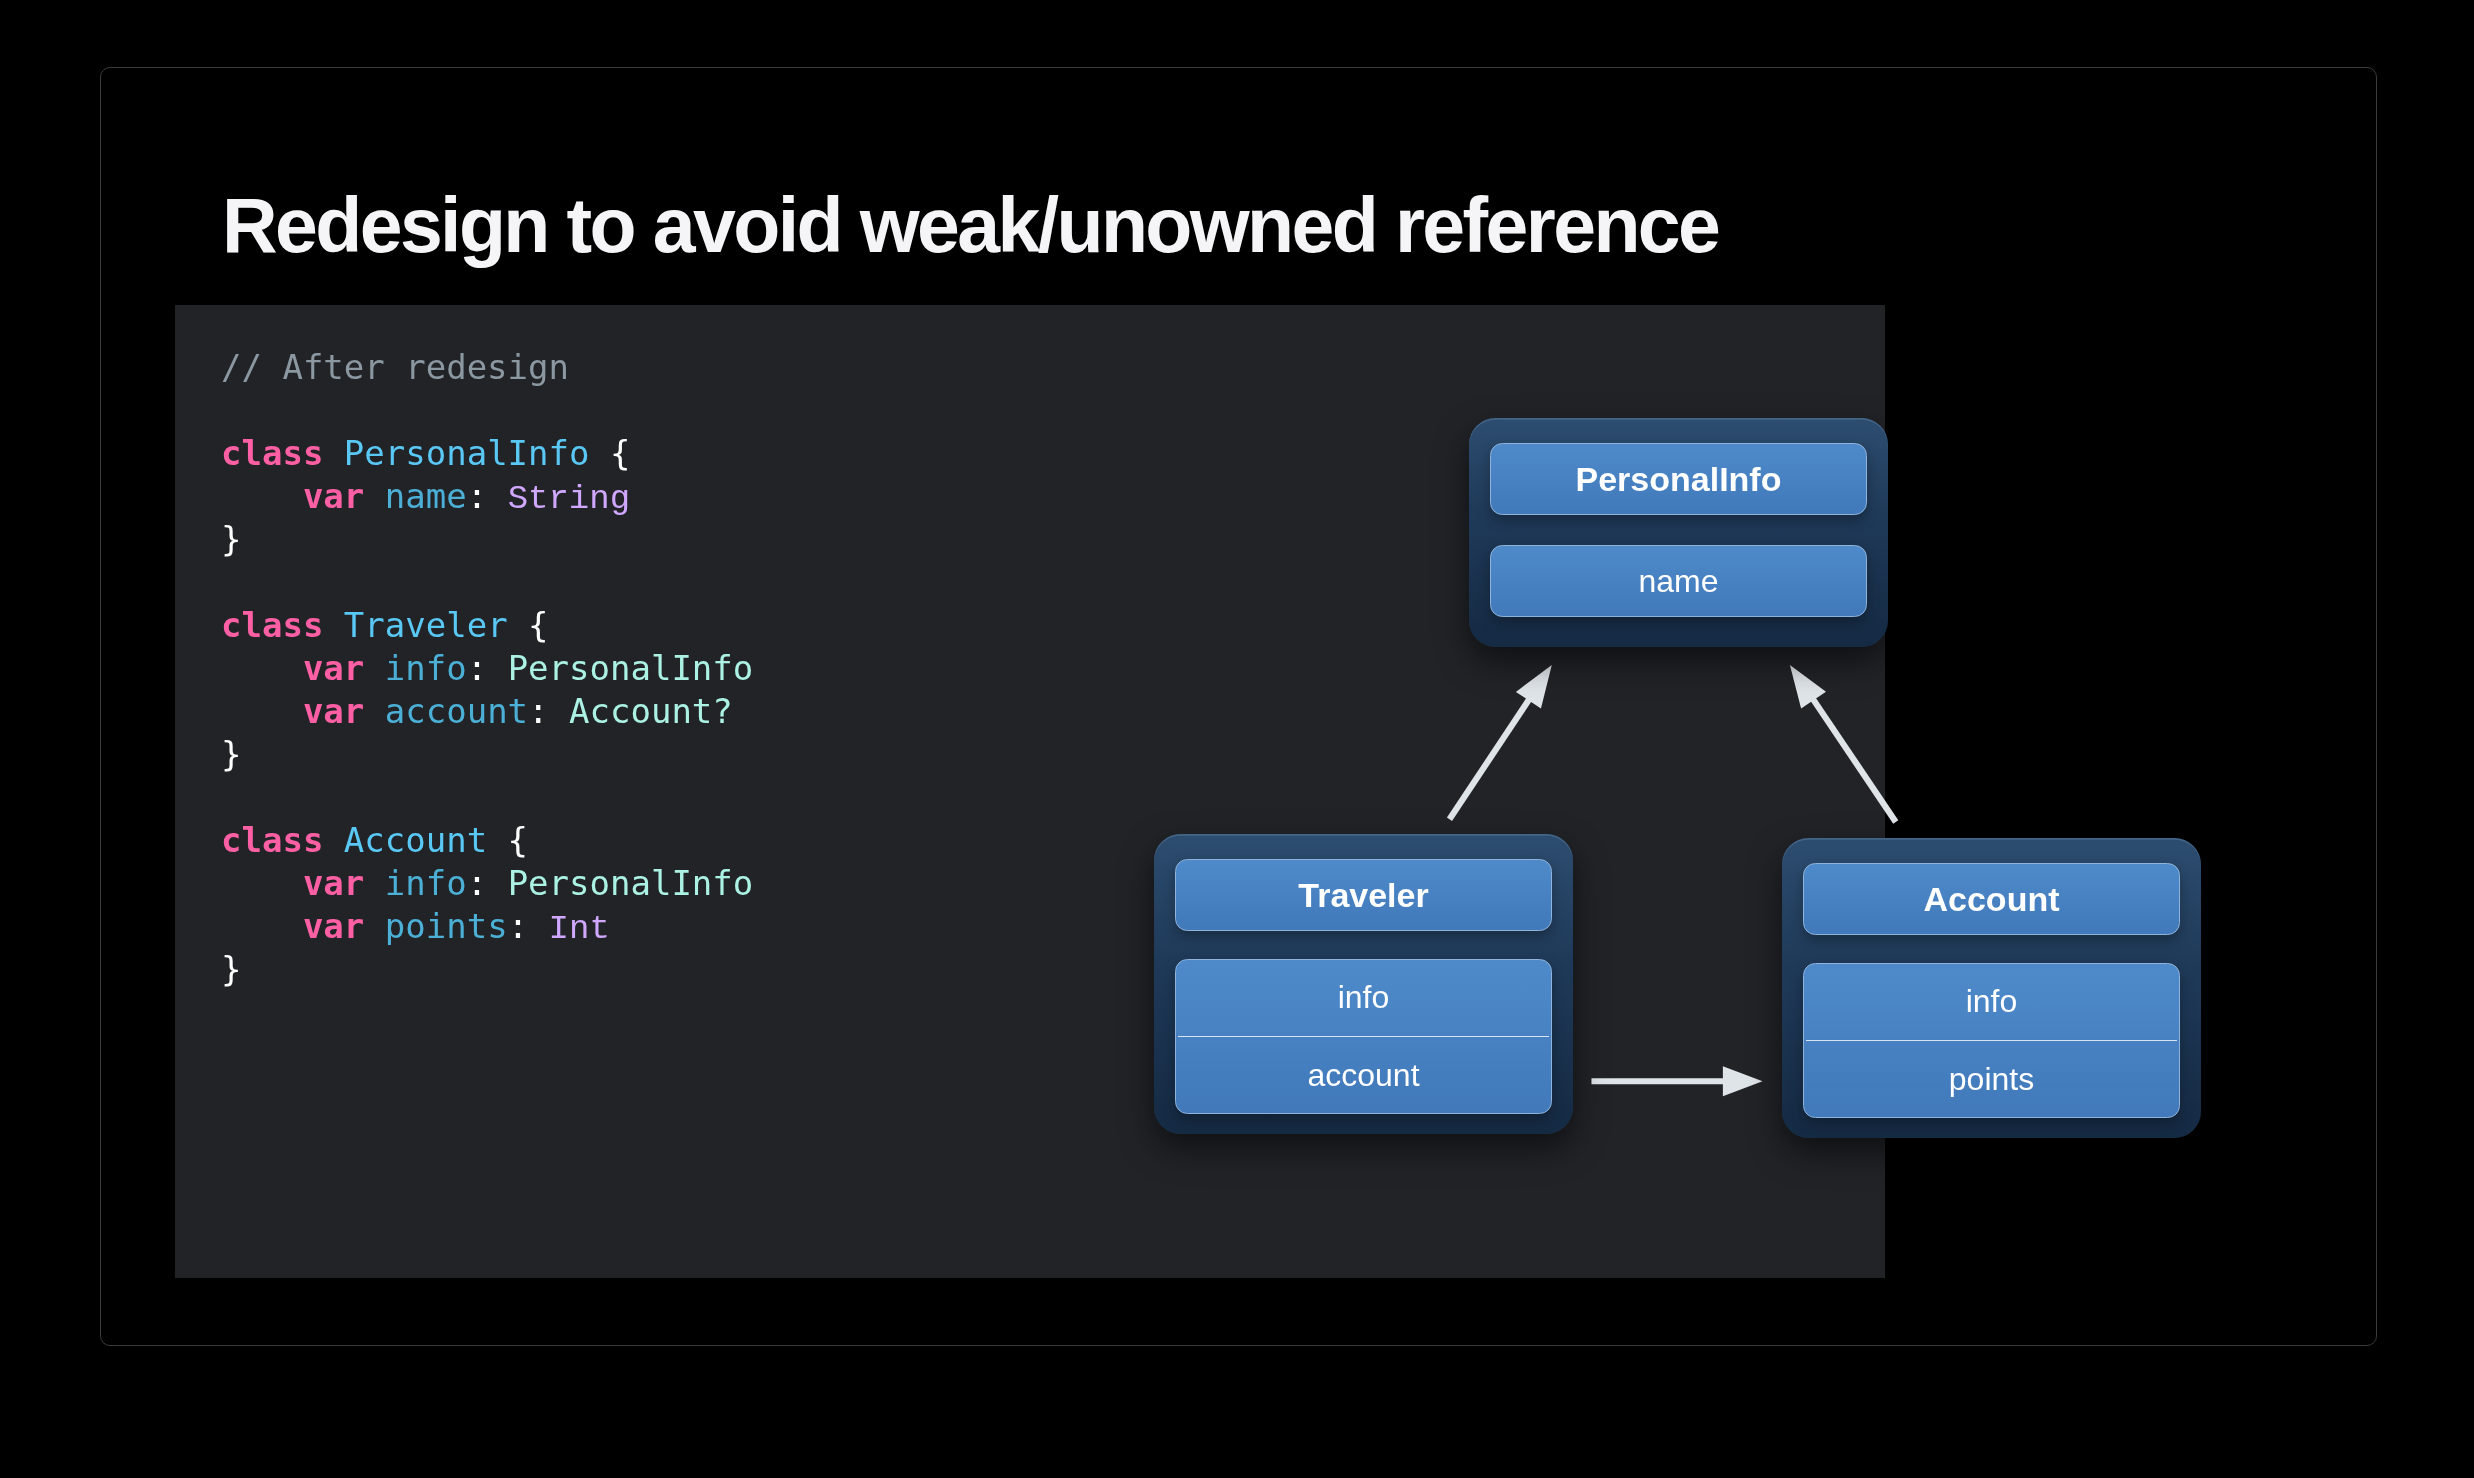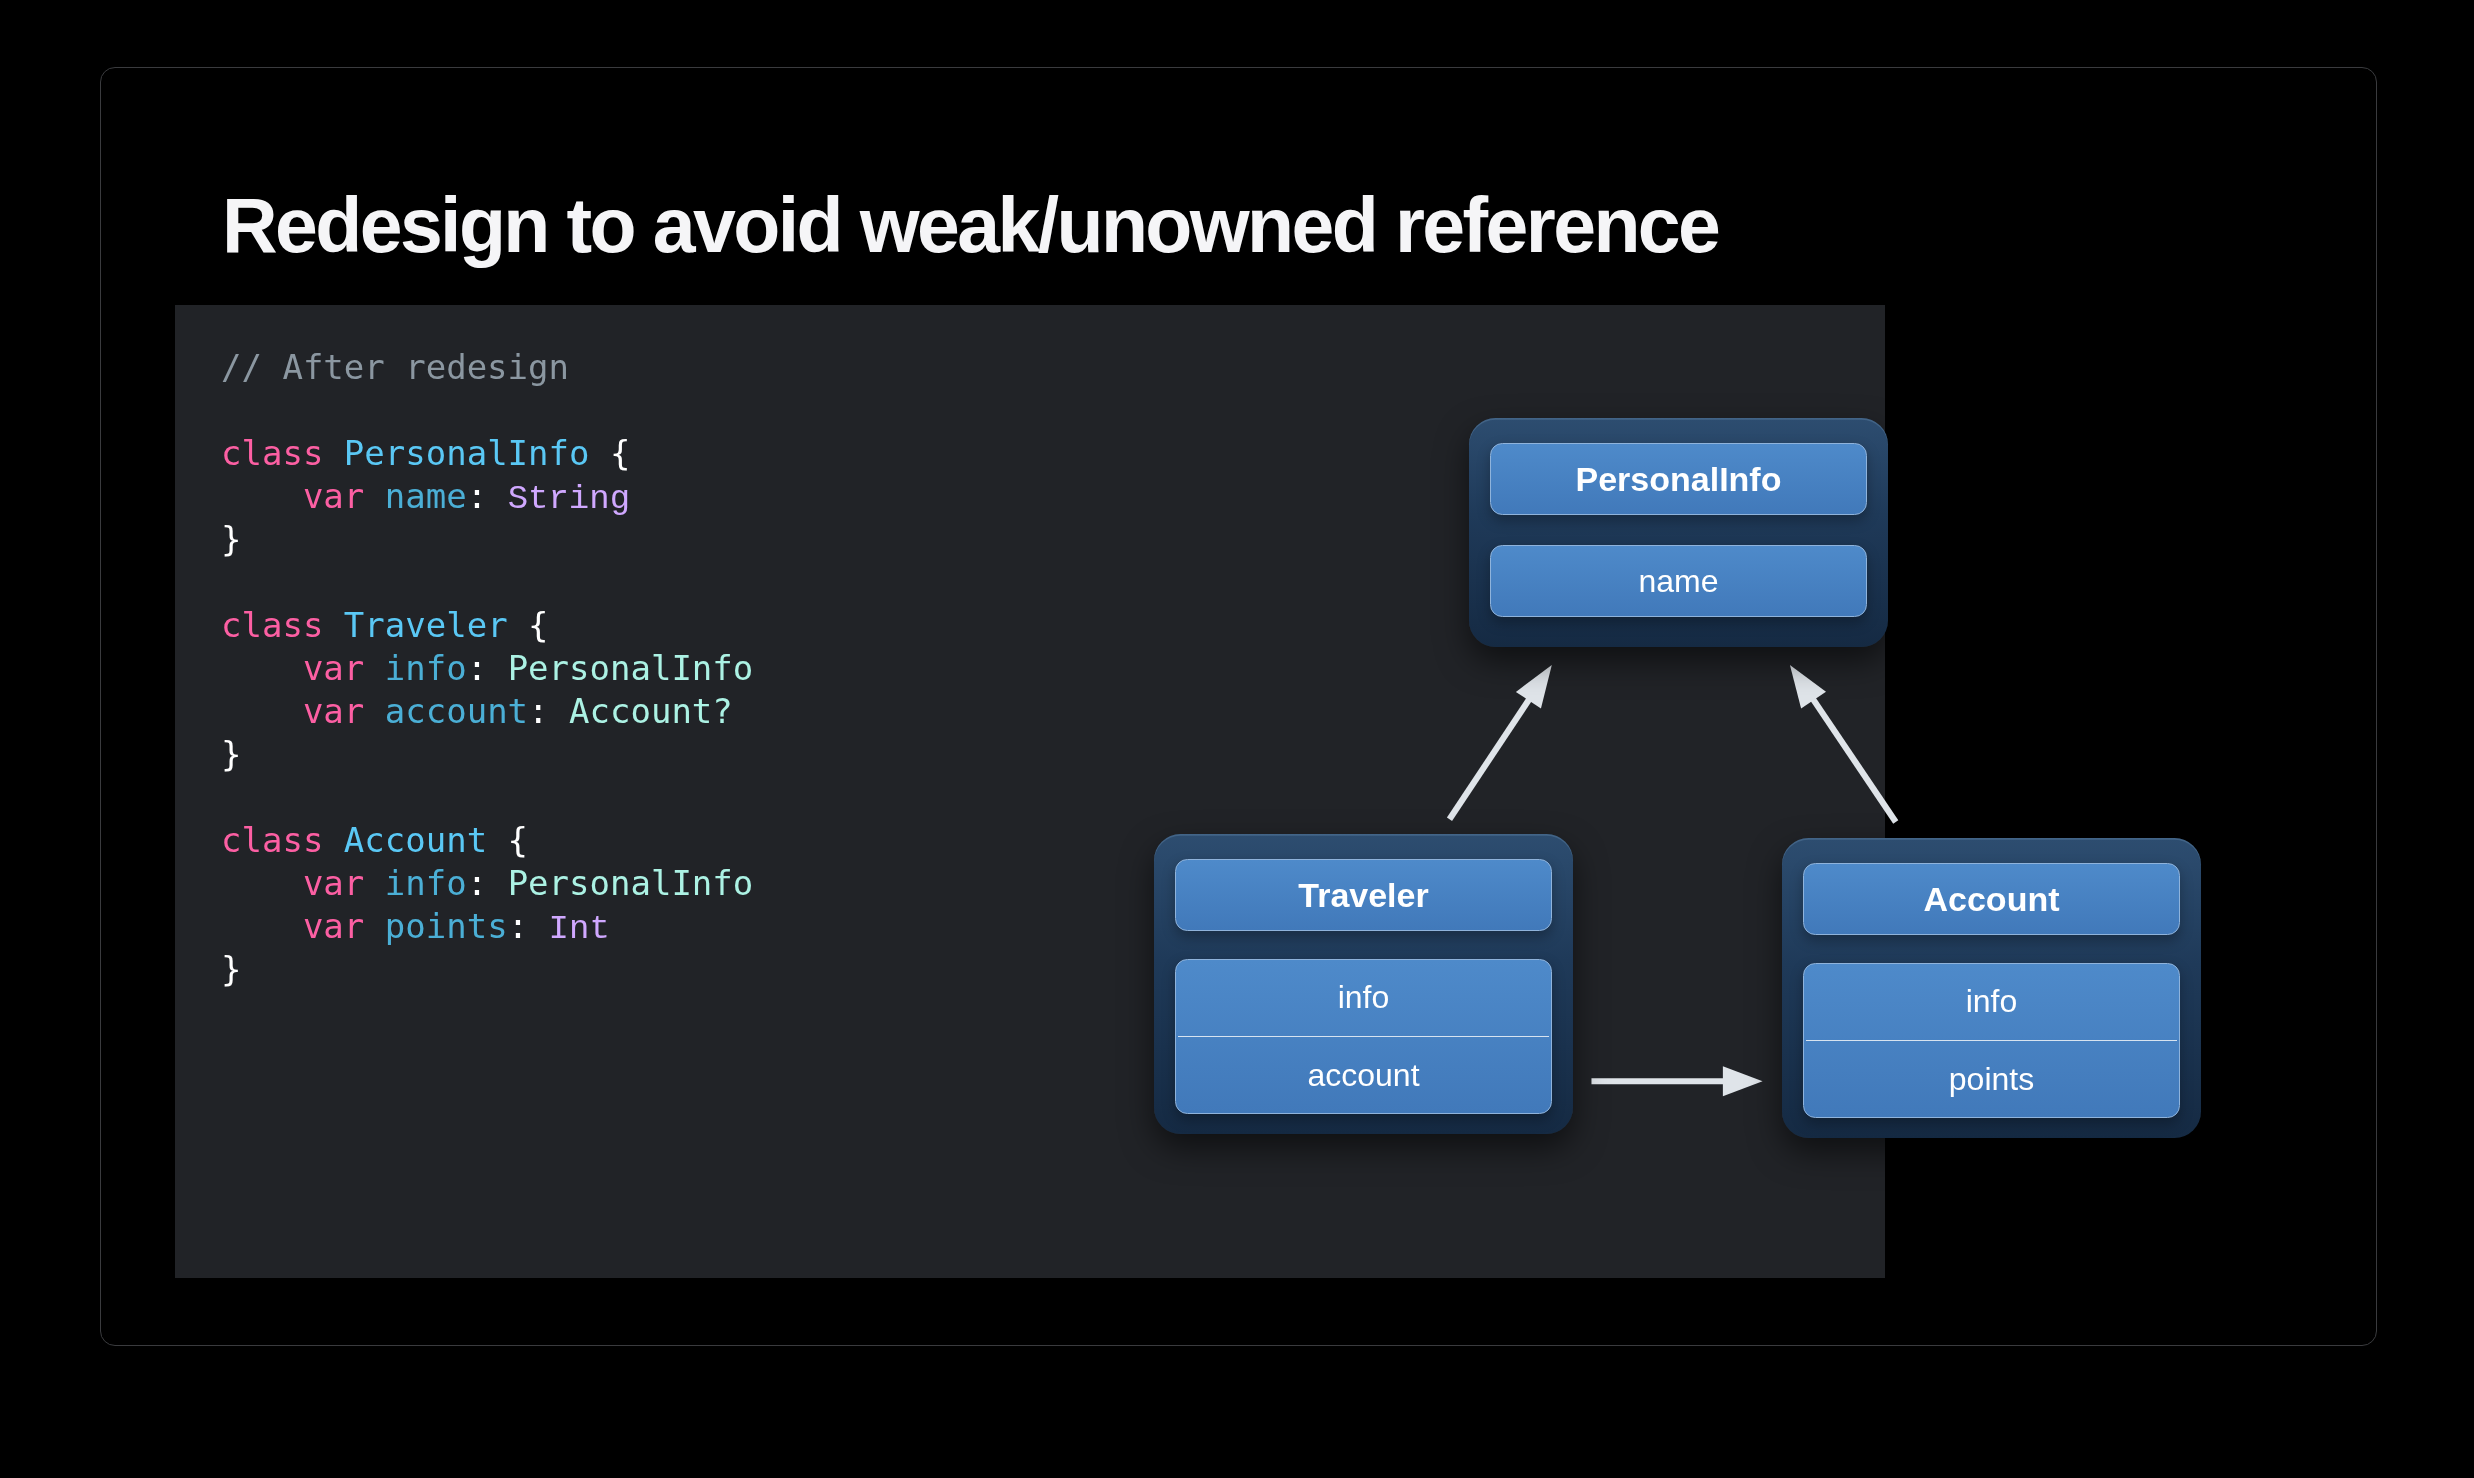--- a/index.html
+++ b/index.html
@@ -19,21 +19,21 @@
   }
   
   .slide {
     position: absolute;
     left: 100px;
     top: 67px;
     width: 2277px;
     height: 1279px;
     background: #000;
     border: 1.8px solid #3a3b3e;
-    border-radius: 15px;
+    border-radius: 10px;
     box-sizing: border-box;
   }
   .slide-title {
     position: absolute;
     left: 121px;
     top: 65px;
     font-size: 77px;
     line-height: 1.05;
     font-weight: 700;
     letter-spacing: -2.6px;
@@ -57,21 +57,21 @@
     margin: 0;
     font-family: "DejaVu Sans Mono", "Liberation Mono", monospace;
     font-size: 34px;
     line-height: 43px;
     color: var(--code-plain, #fff);
     white-space: pre;
   }
   .code-line { height: 43px; }
   .c-plain        { color: var(--code-plain); }
   .c-comment      { color: var(--code-comment); }
-  .c-keyword      { color: var(--code-keyword); font-weight: 400; }
+  .c-keyword      { color: var(--code-keyword); font-weight: 700; }
   .c-type-decl    { color: var(--code-type-decl); }
   .c-prop-decl    { color: var(--code-prop-decl); }
   .c-project-type { color: var(--code-project-type); }
   .c-system-type  { color: var(--code-system-type); font-family: Liberation Mono, monospace; }
   
   .node {
     position: absolute;
     border-radius: 26.5px;
     background: linear-gradient(180deg,
       var(--node-outer-top, #2d4d70) 0%,

